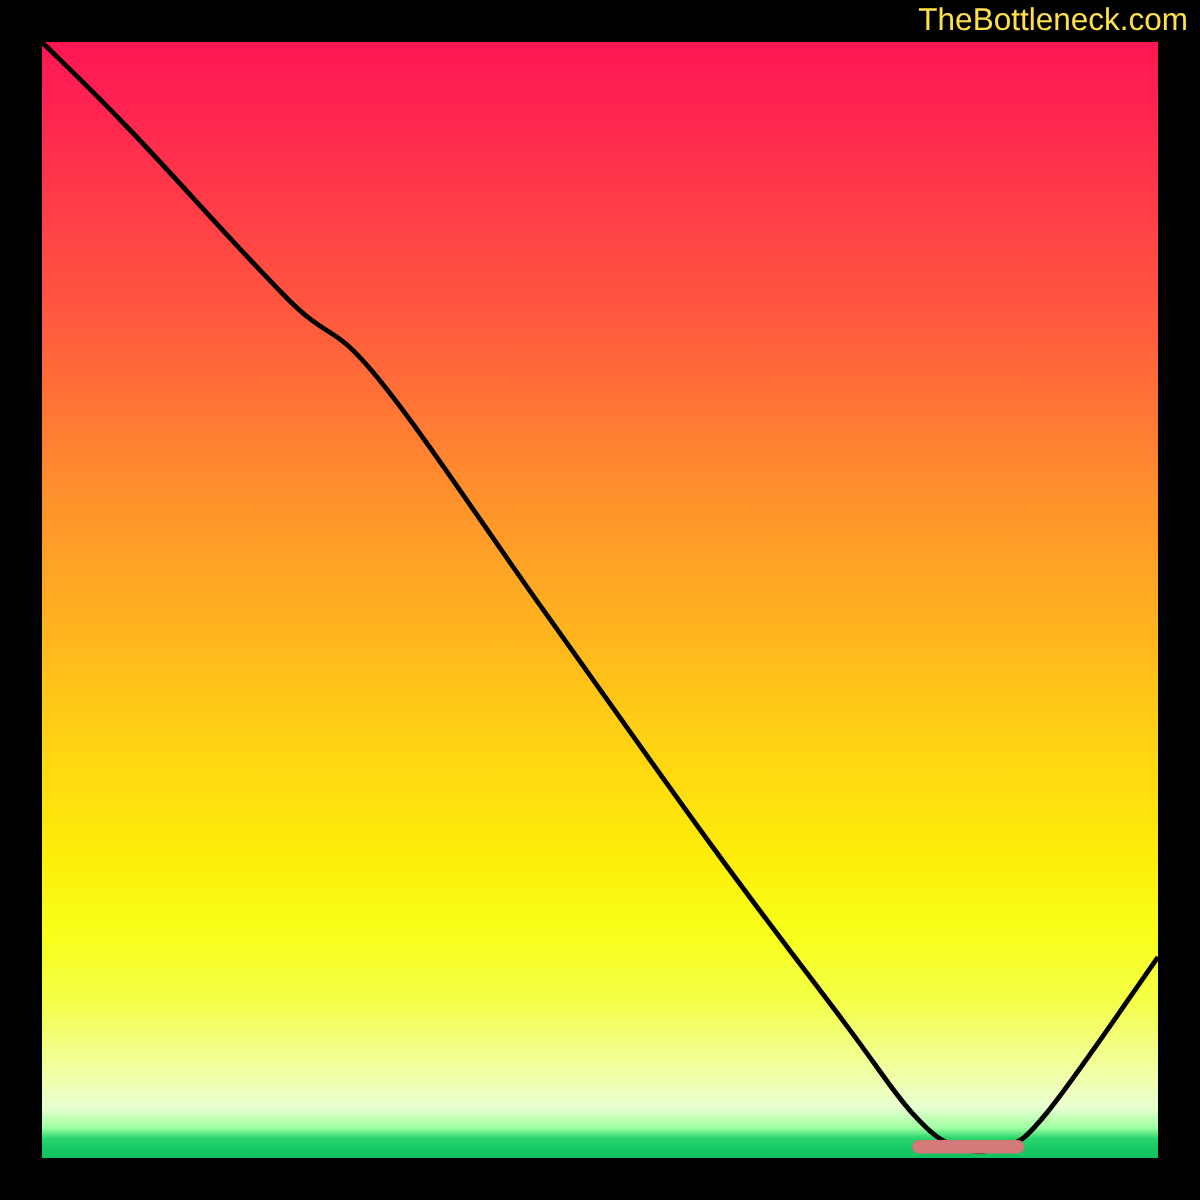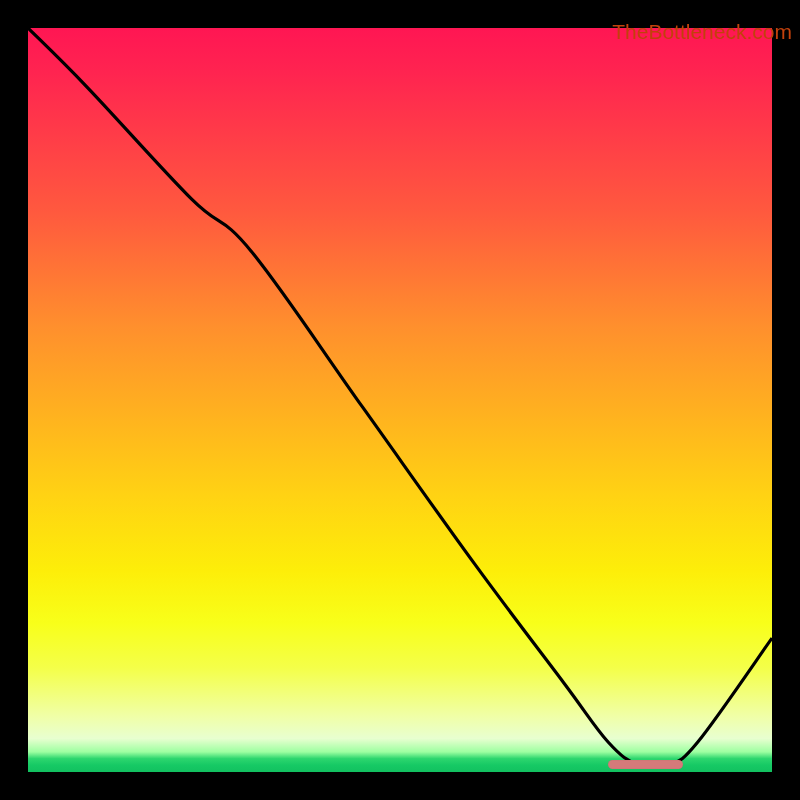--- a/index.html
+++ b/index.html
@@ -6,23 +6,23 @@
   body {
     width: 800px;
     height: 800px;
     background: #000;
     position: relative;
     font-family: Arial, Helvetica, sans-serif;
     overflow: hidden;
   }
   .watermark {
     position: absolute;
-    top: 20px;
+    top: 2px;
     right: 8px;
-    color: #c2410c;
+    color: #fde047;
     font-size: 21px;
     font-weight: 400;
     letter-spacing: 0;
     z-index: 100;
   }
   .plot-rect {
     position: absolute;
     left: 28px;
     top: 28px;
     width: 744px;

